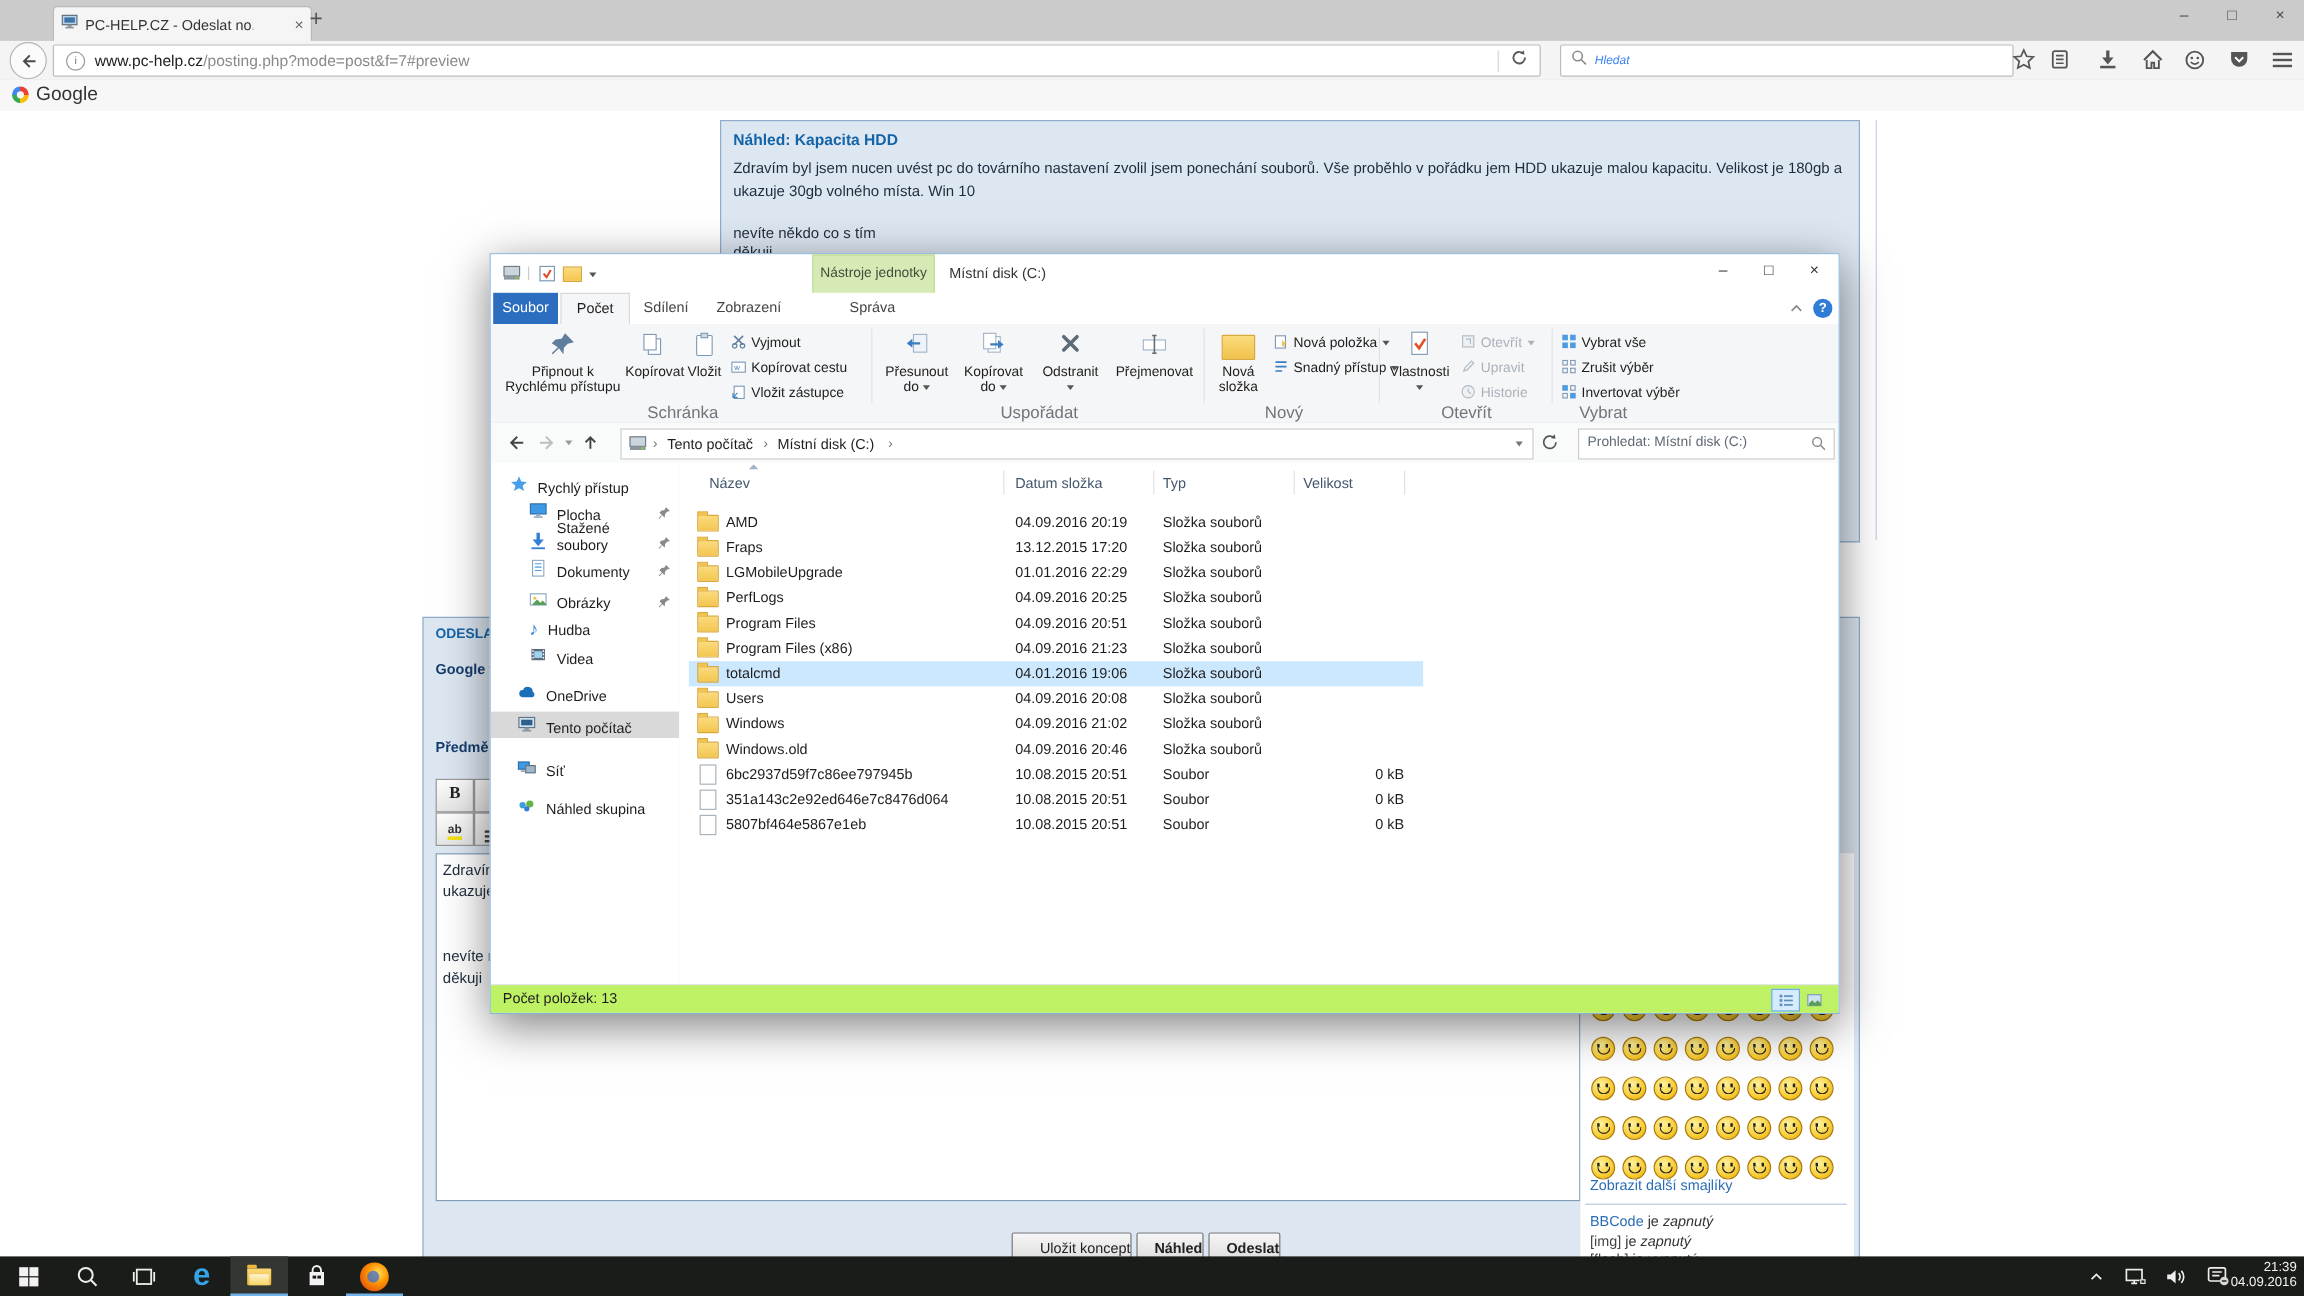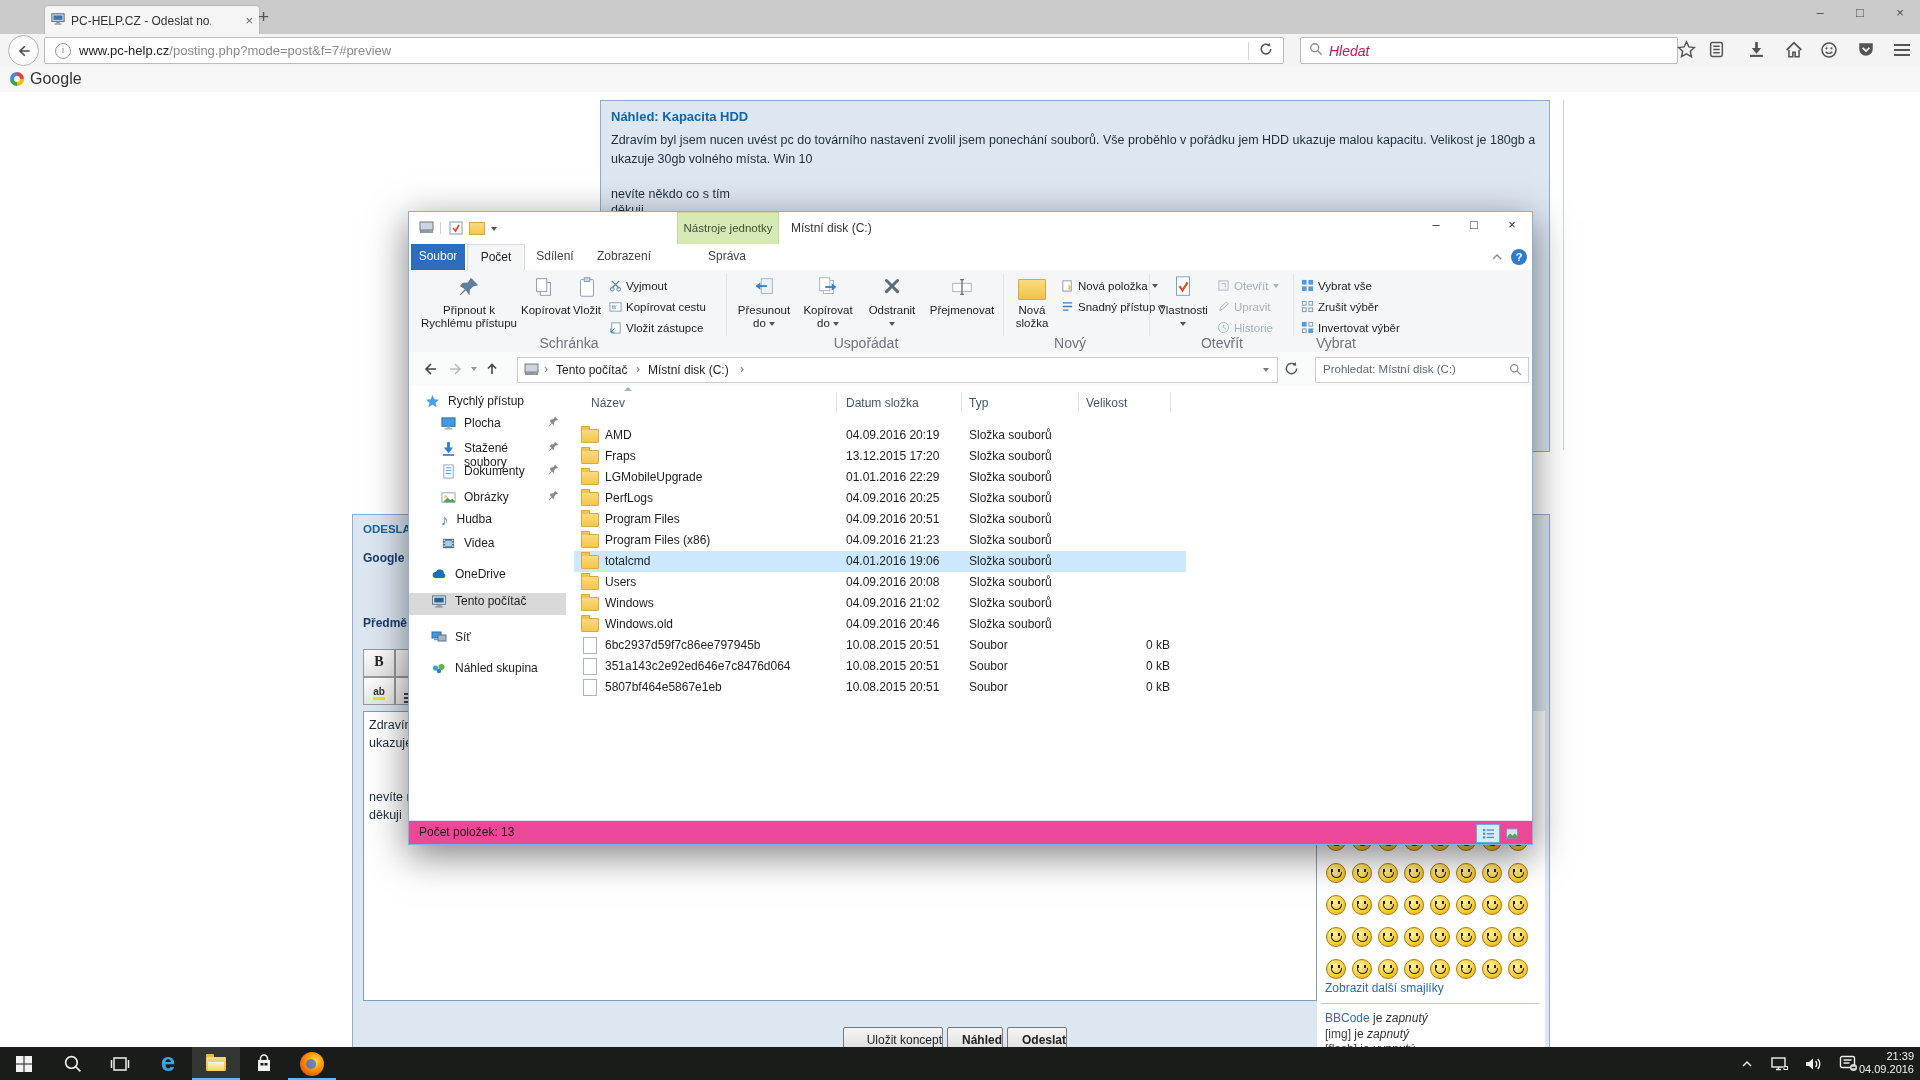--- a/index.html
+++ b/index.html
@@ -46,32 +46,32 @@
 .rbl .rlab{display:block;line-height:13px}
 .rsm{position:absolute;height:20px;display:flex;align-items:center;gap:4px;font-size:11.5px;color:#1e1e1e}
 .rsep{position:absolute;top:4px;height:62px;width:1px;background:#e2e3e4}
 .rgl{position:absolute;top:65px;height:14px;font-size:14px;color:#70757b;text-align:center}
 .cdn{width:0;height:0;border-left:3.5px solid transparent;border-right:3.5px solid transparent;border-top:4px solid #555;display:inline-block;vertical-align:middle}
 .cdn.g{border-top-color:#a9b2ba}
 .gray{color:#a9b2ba}
 #exaddr{position:absolute;left:0;top:140px;width:100%;height:34px;background:#f9fafa}
 .abox{position:absolute;background:#fff;border:1px solid #cdcdcd}
 #exnav{position:absolute;left:0;top:174px;width:157px;height:435px;background:#fff;border-right:1px solid #e6e6e6;overflow:hidden}
-.nitem{position:absolute;height:20px;display:flex;align-items:flex-start;gap:8px;font-size:12px;color:#1e1e1e}
+.nitem{position:absolute;height:20px;display:flex;align-items:flex-end;gap:8px;font-size:12px;color:#1e1e1e}
 #exlist{position:absolute;left:157px;top:174px;width:966px;height:435px;background:#fff;overflow:hidden}
 .hcol{position:absolute;top:10px;font-size:12px;color:#44576b}
 .hsep{position:absolute;top:6px;height:20px;width:1px;background:#e0e0e0}
 .frow{position:absolute;left:0;width:100%;height:21px;line-height:21px;font-size:12px}
 .frow.sel{background:#cce8ff;width:612px;left:8px}
 .fn{position:absolute;left:39px}.fd{position:absolute;left:280px}.ft{position:absolute;left:403px}
 .fs{position:absolute;left:520px;width:84px;text-align:right}
 .fold{width:16px;height:12px;background:linear-gradient(#fbdb7e,#f3c64e);border:1px solid #d9a93c;border-radius:1px;position:absolute;left:15px;top:4px}
 .fold::before{content:"";position:absolute;left:-1px;top:-4px;width:7px;height:3px;background:#eec455;border:1px solid #d9a93c;border-bottom:none;border-radius:1px 1px 0 0}
 .ficon{width:12px;height:15px;background:#fff;border:1px solid #a9b4bd;position:absolute;left:17px;top:2px}
-#exstatus{position:absolute;left:0;bottom:0;width:100%;height:23px;background:#ec4899;border-top:1px solid #e3e4e5;font-size:12px;color:#1e1e1e}
+#exstatus{position:absolute;left:0;bottom:0;width:100%;height:23px;background:#bef264;border-top:1px solid #e3e4e5;font-size:12px;color:#1e1e1e}
 .vbtn{position:absolute;top:3px;width:22px;height:17px;border:1px solid transparent;display:flex;align-items:center;justify-content:center}
 .vbtn.on{background:#d6ebfb;border-color:#66aede}
 
 #taskbar{position:absolute;left:0;top:1047px;width:1920px;height:33px;background:#191c18;z-index:30}
 .tkslot{position:absolute;top:0;width:48px;height:33px;display:flex;align-items:center;justify-content:center}
 .tkactive{background:#343731;box-shadow:inset 0 -2px 0 #71b3e8}
 .tkline{box-shadow:inset 0 -2px 0 #71b3e8}
 .tray{position:absolute;top:0;height:33px;display:flex;align-items:center;justify-content:center}
 #clock{position:absolute;right:6px;top:3px;text-align:right;color:#f2f2f2;font-size:11px;line-height:13px}
 .foldtb{width:20px;height:14px;background:linear-gradient(#fbd977,#eeb83f);border-radius:1px;position:relative}
@@ -124,21 +124,21 @@
           </svg>
       </span>
     </div>
     <div id="searchbar">
       <span>
         <svg width="14" height="14" viewBox="0 0 16 16">
             <circle cx="6.5" cy="6.5" r="4.5" stroke="#8a8a8a" stroke-width="1.5" fill="none"></circle>
             <path d="M10 10l4.5 4.5" stroke="#8a8a8a" stroke-width="1.5"></path>
           </svg>
       </span>
-      <span style="font-size:14px;color:#be185d;font-style:italic">Hledat</span>
+      <span style="font-size:10px;color:#3b82f6;font-style:italic">Hledat</span>
     </div>
     <div class="tbicon" style="left:1672px">
       <svg width="19" height="19" viewBox="0 0 16 16">
           <path d="M8 1.5l2 4.3 4.7.5-3.5 3.2 1 4.6L8 11.7 3.8 14l1-4.6L1.3 6.3 6 5.8z" stroke="#555" stroke-width="1.2" fill="none"></path>
         </svg>
     </div>
     <div class="tbicon" style="left:1702px">
       <svg width="17" height="17" viewBox="0 0 16 16">
           <rect x="2.5" y="1.5" width="11" height="13" rx="1.5" stroke="#555" stroke-width="1.4" fill="none"></rect>
           <path d="M5 5h6M5 8h6M5 11h6" stroke="#555" stroke-width="1.3"></path>

